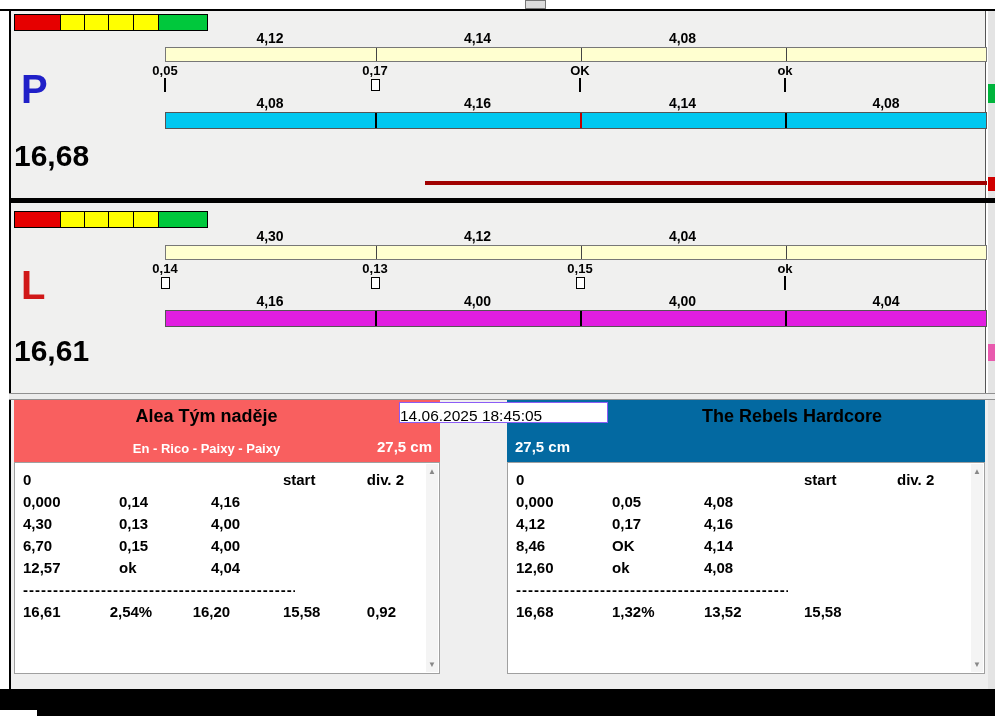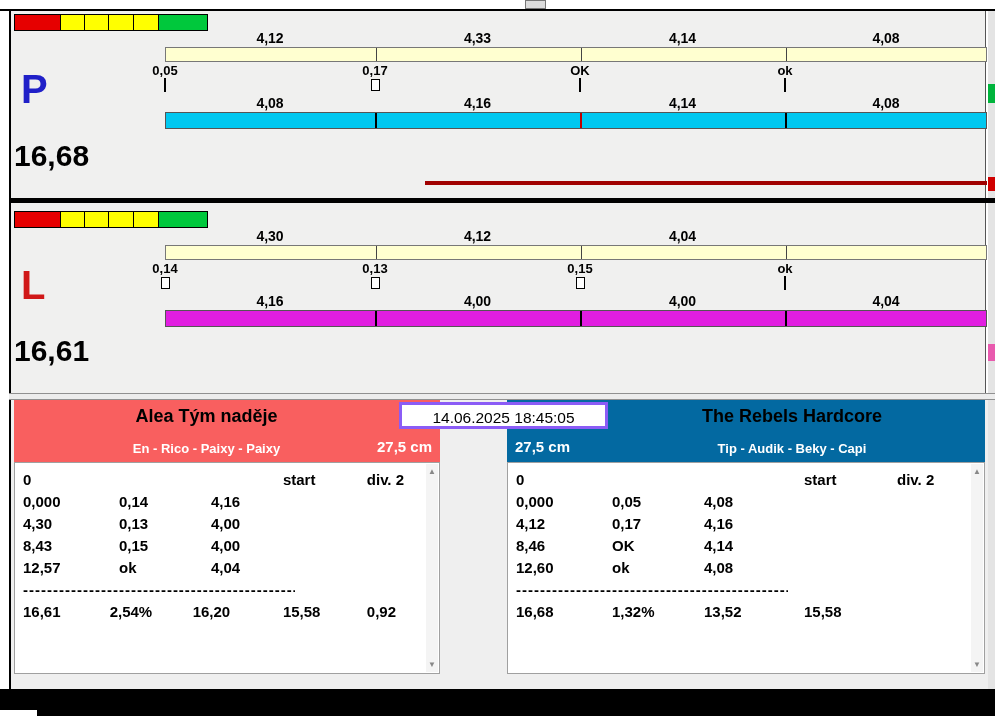--- a/index.html
+++ b/index.html
@@ -55,22 +55,22 @@
   .team-crew { position:absolute; top:41px; text-align:center; font-size:13px; font-weight:bold; color:#fff; }
   .team-size { position:absolute; top:38px; font-size:15px; font-weight:bold; color:#fff; }
   .team-table { position:absolute; left:0; top:62px; width:100%; height:212px; background:#fff;
                 border:1px solid #A0A0A0; padding:6px 0 0 8px; overflow:hidden; }
   .trow { display:flex; height:22px; line-height:22px; font-size:15px; font-weight:bold; color:#000; }
   .c1{ width:96px; } .c2{ width:92px; } .c3{ width:100px; } .c4{ width:93px; } .c5{ width:80px; }
   .dashes { display:block; width:272px; overflow:hidden; white-space:nowrap; letter-spacing:1px; }
   .vscroll { position:absolute; top:1px; right:1px; bottom:1px; width:12px; background:#F4F4F4; }
   .sarr { position:absolute; left:0; width:100%; text-align:center; font-size:8px; color:#888; }
   .sarr.up { top:3px; } .sarr.dn { bottom:3px; }
-  .datebox { position:absolute; left:399px; top:402px; width:209px; height:27px; background:#fff;
-             border:3px solid #8b5cf6; text-align:center; line-height:25px; font-size:15.5px; color:#000; z-index:5; }
+  .datebox { position:absolute; left:399px; top:402px; width:209px; height:21px; background:#fff;
+             border:1px solid #8b5cf6; text-align:left; line-height:25px; font-size:15.5px; color:#000; z-index:5; }
 
   .bottombar { position:absolute; left:0; top:689px; width:995px; height:27px; background:#000; }
   .bottomnotch { position:absolute; left:0; top:710px; width:37px; height:6px; background:#fff; }
 </style>
 </head>
 <body>
 
 <div class="screen">
 
   <div class="minibox"></div>
@@ -85,21 +85,20 @@
       <div class="cs-cell" style="width:25px;background:#FFFF00"></div>
       <div class="cs-cell" style="width:26px;background:#FFFF00"></div>
       <div class="cs-cell" style="width:26px;background:#FFFF00"></div>
       <div class="cs-cell" style="width:50px;background:#00C83C"></div>
     </div>
     <div class="panel-letter" style="color:#2020C8">P</div>
     <div class="panel-total">16,68</div>
     <div class="graph" style="top:20px">
       <div class="vals">
         <span>4,12</span>
-        <span>4,33</span>
         <span>4,14</span>
         <span>4,08</span>
       </div>
       <div class="bar cream">
         <i class="dv thin" style="left:210px"></i>
         <i class="dv thin" style="left:415px"></i>
         <i class="dv thin" style="left:620px"></i>
       </div>
       <div class="marks">
         <span style="left:-40px">0,05</span>
@@ -199,21 +198,21 @@
         <span class="c1">0,000</span>
         <span class="c2">0,14</span>
         <span class="c3">4,16</span>
       </div>
       <div class="trow">
         <span class="c1">4,30</span>
         <span class="c2">0,13</span>
         <span class="c3">4,00</span>
       </div>
       <div class="trow">
-        <span class="c1">8,43</span>
+        <span class="c1">6,70</span>
         <span class="c2">0,15</span>
         <span class="c3">4,00</span>
       </div>
       <div class="trow">
         <span class="c1">12,57</span>
         <span class="c2">ok</span>
         <span class="c3">4,04</span>
       </div>
       <div class="trow">
         <span class="dashes">------------------------------------------------</span>
@@ -228,21 +227,20 @@
       <div class="vscroll">
         <span class="sarr up">▲</span>
         <span class="sarr dn">▼</span>
       </div>
     </div>
   </div>
 
   <div class="team-card" style="left:507px;width:478px">
     <div class="team-header" style="background:#0369a1">
       <div class="team-title" style="left:100px;width:370px">The Rebels Hardcore</div>
-      <div class="team-crew" style="left:100px;width:370px">Tip - Audik - Beky - Capi</div>
       <div class="team-size" style="left:8px">27,5 cm</div>
     </div>
     <div class="team-table">
       <div class="trow">
         <span class="c1">0</span>
         <span class="c2"></span>
           <span class="c3"></span>
         <span class="c4">start</span>
         <span class="c5">div. 2</span>
       </div>

